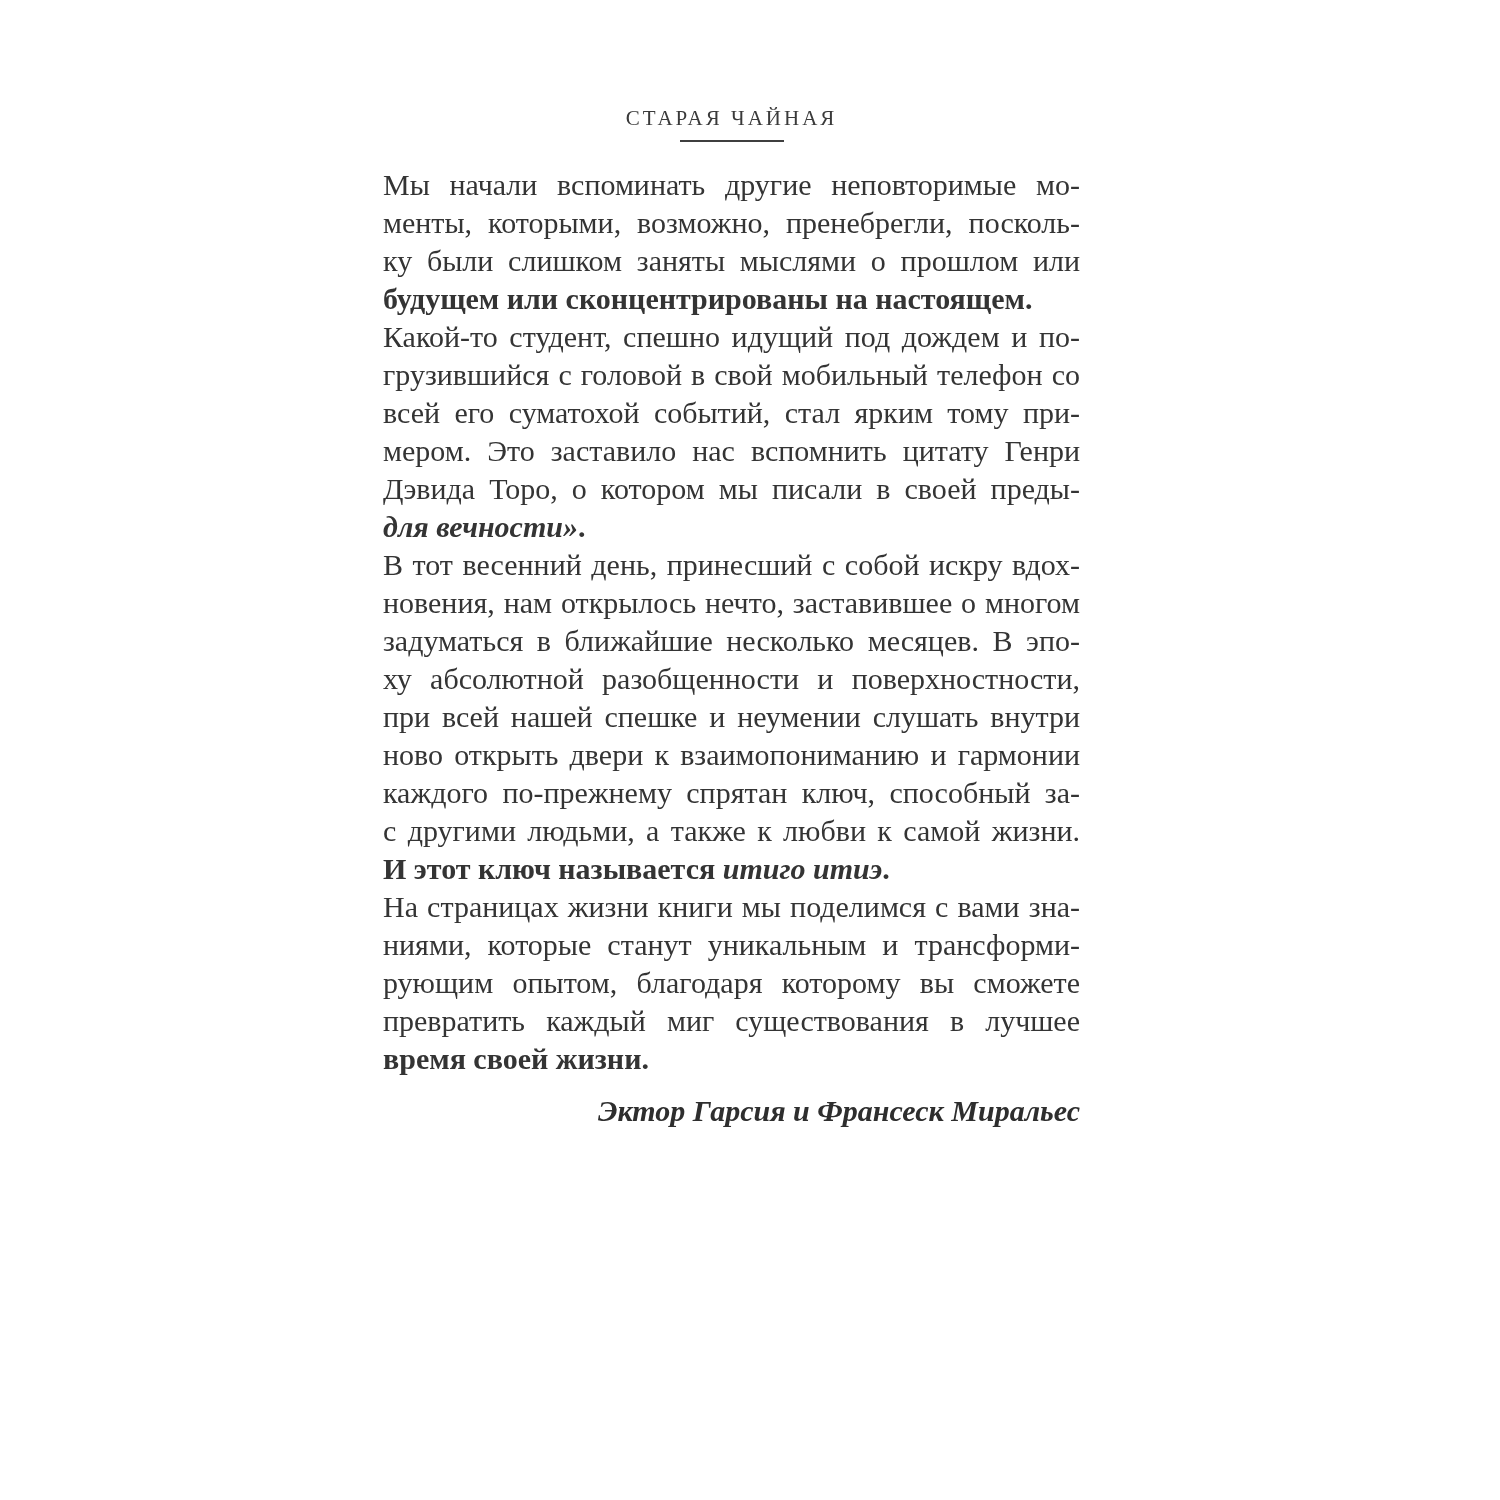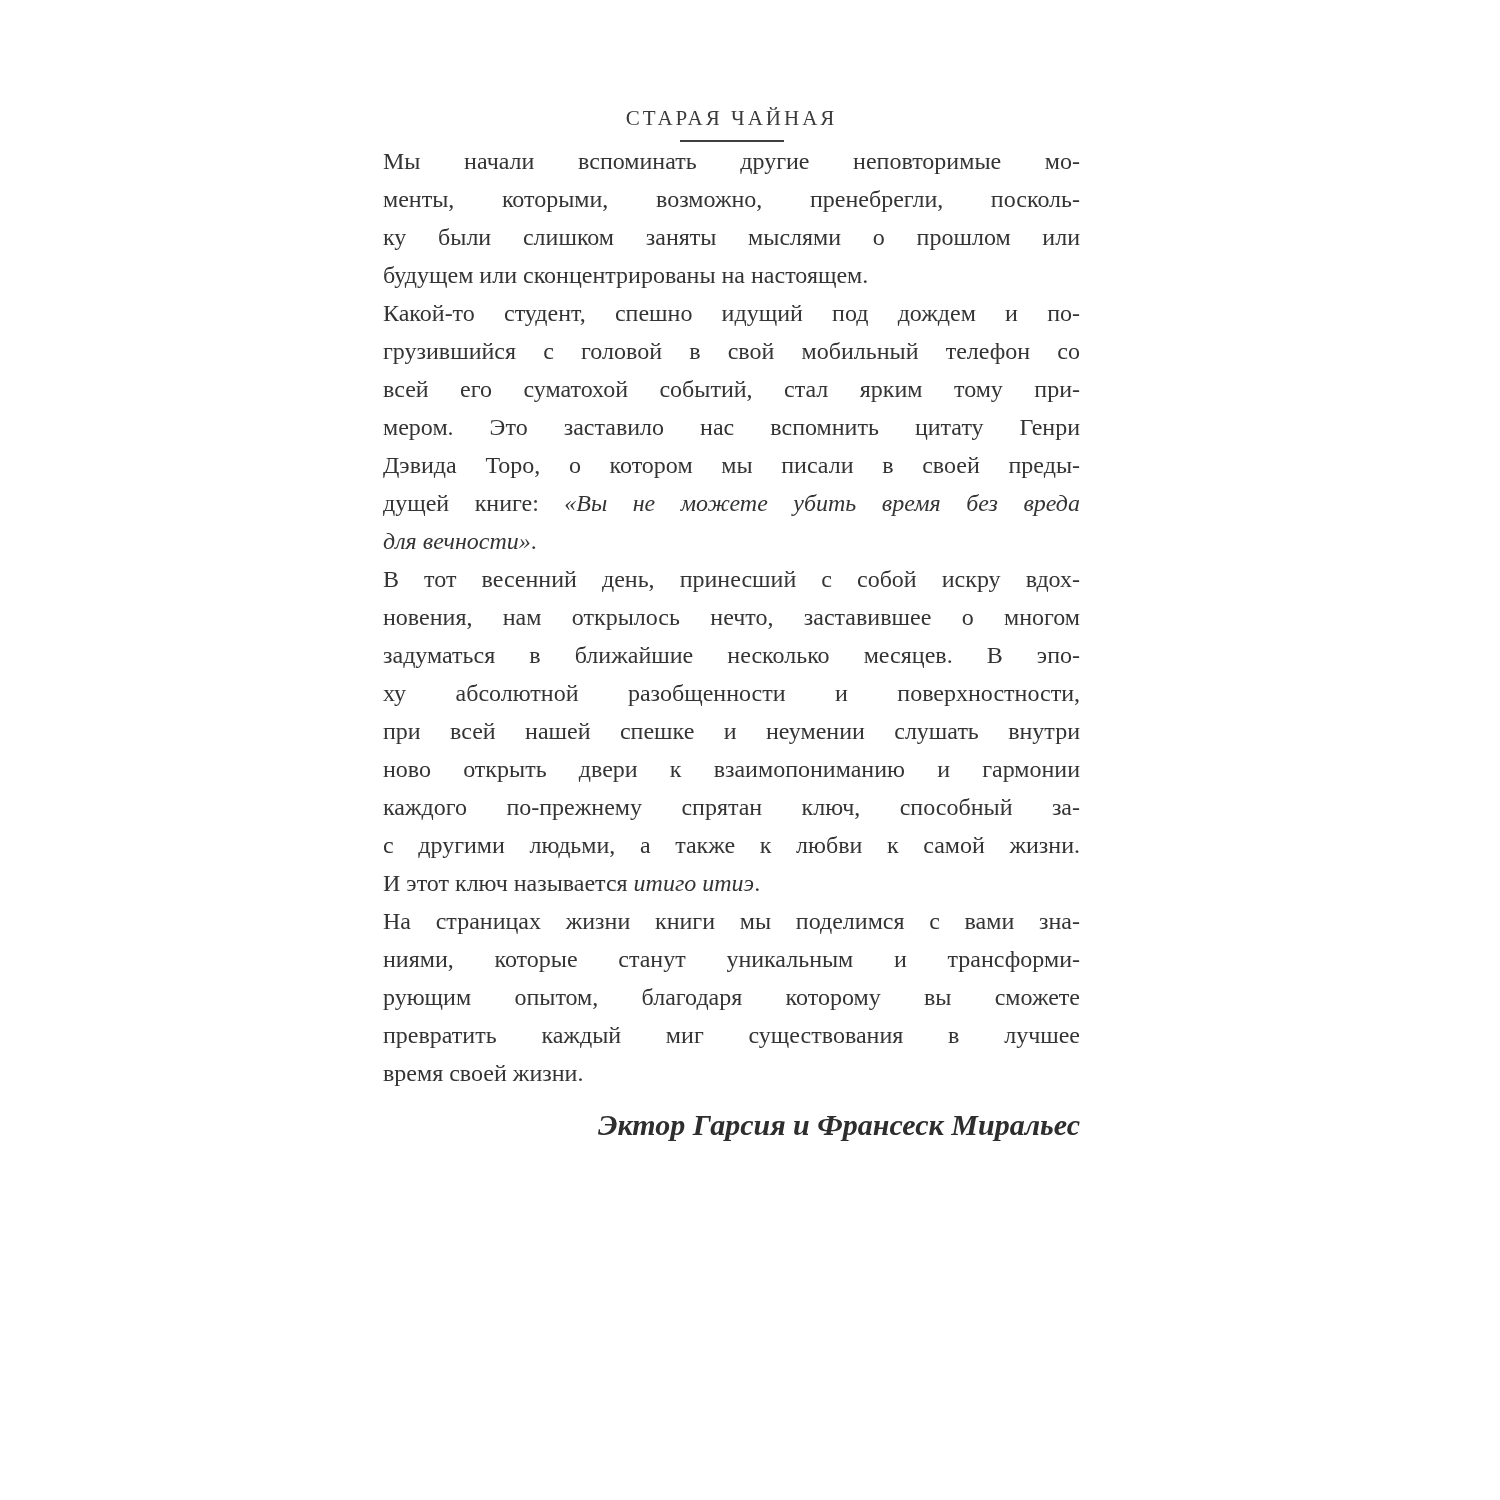--- a/index.html
+++ b/index.html
@@ -29,34 +29,36 @@
     color: #3a3a3a;
     text-transform: uppercase;
   }
   .header-rule {
     width: 104px;
     height: 2px;
     background: #3f3f3f;
     margin: 9px auto 0 auto;
   }
   .body-text {
-    font-size: 24px;
+    margin-top: 24px;
+    font-size: 30px;
     line-height: 38px;
     color: #343434;
   }
   .paragraph {
     margin: 0;
   }
   .line {
     text-align: justify;
     text-align-last: justify;
     white-space: normal;
   }
   .line.last {
     text-align-last: auto;
+    font-weight: bold;
   }
   .it {
     font-style: italic;
   }
   .author {
     margin-top: 14px;
     font-size: 30px;
     line-height: 38px;
     font-weight: bold;
     text-align: right;
@@ -77,21 +79,20 @@
           <div class="line"><span>менты, которыми, возможно, пренебрегли, посколь-</span></div>
           <div class="line"><span>ку были слишком заняты мыслями о прошлом или</span></div>
           <div class="line last"><span>будущем или сконцентрированы на настоящем.</span></div>
         </div>
         <div class="paragraph">
           <div class="line"><span>Какой-то студент, спешно идущий под дождем и по-</span></div>
           <div class="line"><span>грузившийся с головой в свой мобильный телефон со</span></div>
           <div class="line"><span>всей его суматохой событий, стал ярким тому при-</span></div>
           <div class="line"><span>мером. Это заставило нас вспомнить цитату Генри</span></div>
           <div class="line"><span>Дэвида Торо, о котором мы писали в своей преды-</span></div>
-          <div class="line"><span>дущей книге: </span><span class="it">«Вы не можете убить время без вреда</span></div>
           <div class="line last"><span class="it">для вечности»</span><span>.</span></div>
         </div>
         <div class="paragraph">
           <div class="line"><span>В тот весенний день, принесший с собой искру вдох-</span></div>
           <div class="line"><span>новения, нам открылось нечто, заставившее о многом</span></div>
           <div class="line"><span>задуматься в ближайшие несколько месяцев. В эпо-</span></div>
           <div class="line"><span>ху абсолютной разобщенности и поверхностности,</span></div>
           <div class="line"><span>при всей нашей спешке и неумении слушать внутри</span></div>
           <div class="line"><span>ново открыть двери к взаимопониманию и гармонии</span></div>
           <div class="line"><span>каждого по-прежнему спрятан ключ, способный за-</span></div>

